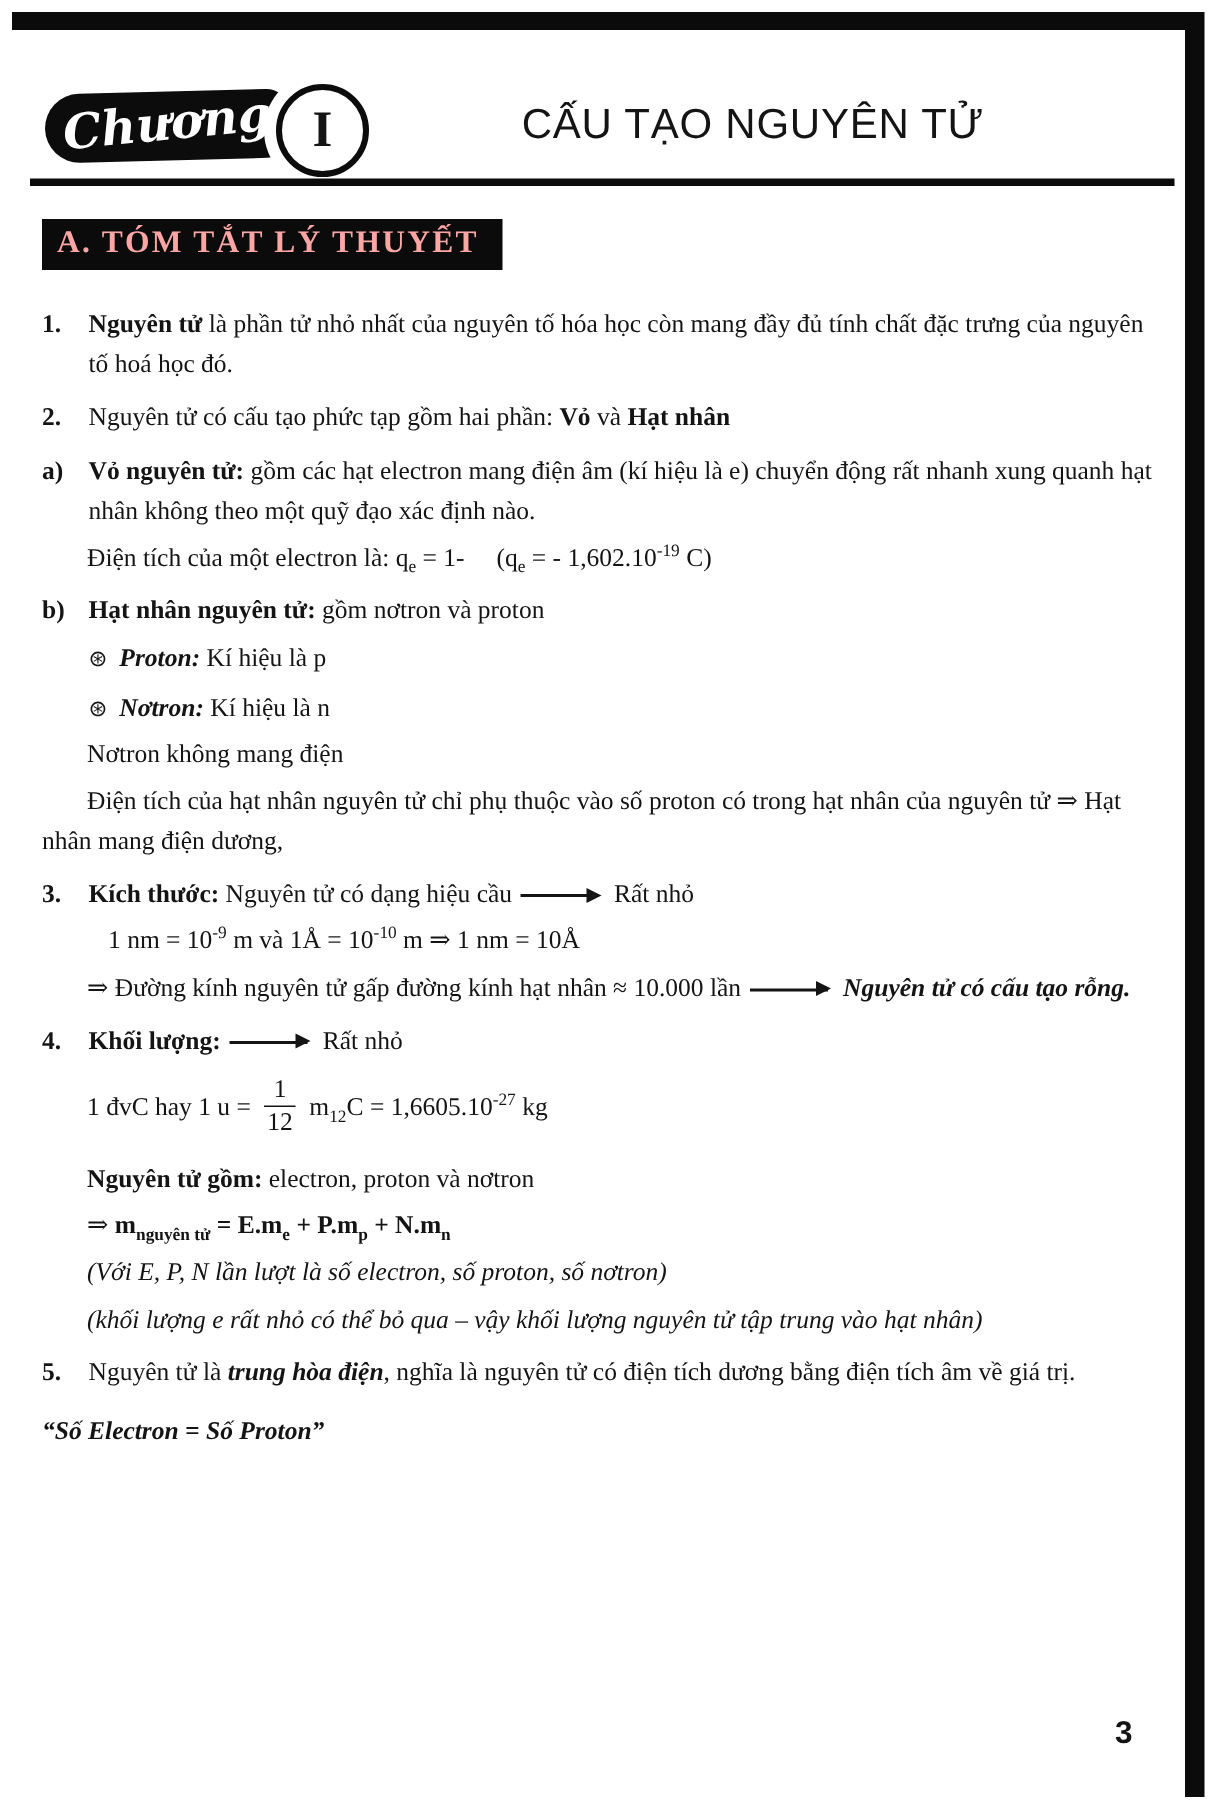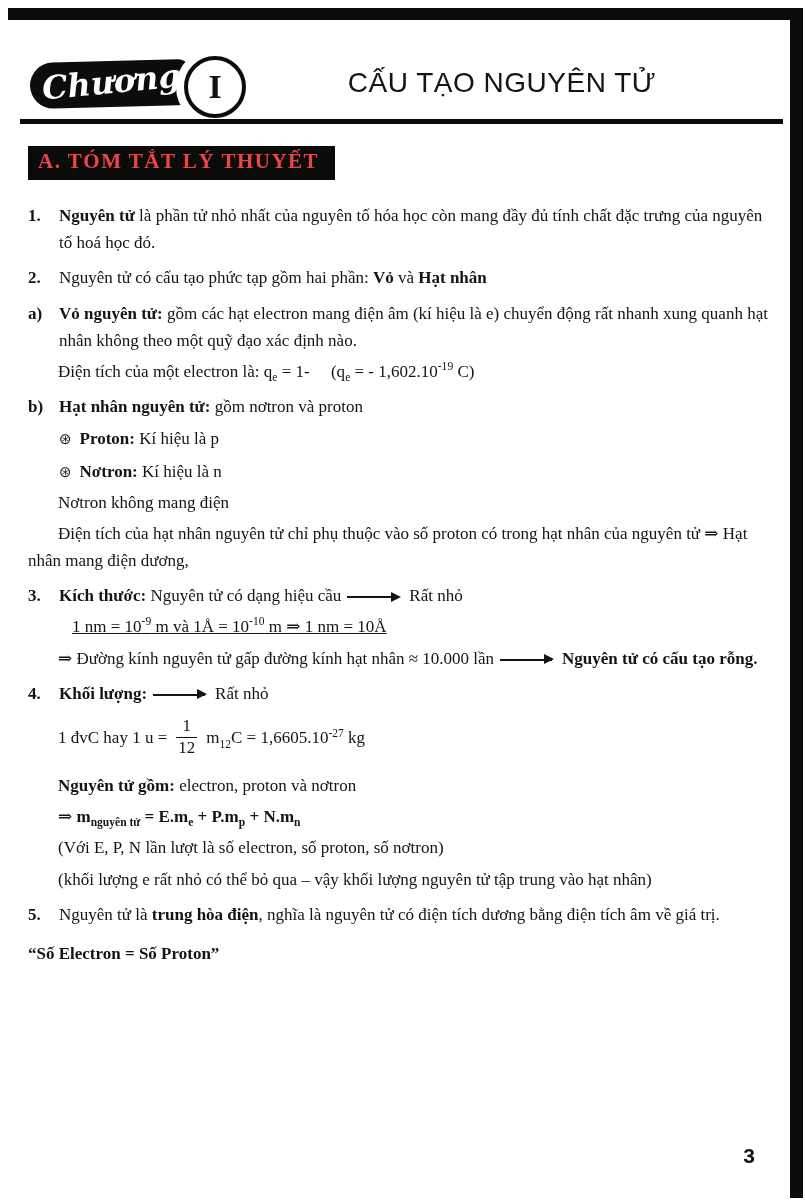--- a/index.html
+++ b/index.html
@@ -28,38 +28,38 @@
     display:flex;align-items:center;justify-content:center;
   }
   .circle span{font-size:34px;font-weight:bold;font-family:"Liberation Serif",serif;}
   .main-title{
     flex:1;text-align:center;font-family:"Liberation Sans","DejaVu Sans",sans-serif;
     font-weight:normal;font-size:28px;letter-spacing:0.5px;padding-right:24px;white-space:nowrap;
   }
   .rule{position:absolute;left:20px;top:119px;width:763px;height:5px;background:#0b0b0b;}
 
   .section-box{
-    position:absolute;left:28px;top:146px;background:#0b0b0b;color:#ef4444;
+    position:absolute;left:28px;top:146px;background:#0b0b0b;color:#fca5a5;
     font-weight:bold;font-size:21px;letter-spacing:1.5px;padding:3px 16px 6px 10px;
   }
 
   .content{position:absolute;left:28px;top:194px;width:748px;font-size:17px;line-height:1.6;}
   .blk{margin:2px 0;position:relative;}
   .hang{padding-left:31px;margin-top:8px;}
   .hang .marker{position:absolute;left:0;top:0;font-weight:bold;}
   .para{text-indent:30px;margin-top:4px;}
   .para1{margin-left:30px;margin-top:4px;}
-  .para2{margin-left:44px;margin-top:4px;text-decoration:underline;}
+  .para2{margin-left:44px;margin-top:4px;}
   .flower{margin-left:31px;margin-top:5px;}
   .flower .marker{font-family:"DejaVu Sans",sans-serif;margin-right:8px;font-size:15px;}
   .formula{margin:12px 0 12px 30px;}
   .center{text-align:left;margin-top:12px;}
 
   .b{font-weight:bold;}
-  .i{}
+  .i{font-style:italic;}
   .sup{vertical-align:super;font-size:0.68em;line-height:0;}
   .sub{vertical-align:sub;font-size:0.68em;line-height:0;}
 
   .arrow{display:inline-block;width:52px;height:2px;background:#141414;position:relative;vertical-align:middle;margin:0 10px 0 6px;}
   .arrow::after{
     content:"";position:absolute;right:-2px;top:-4.5px;width:0;height:0;
     border-left:10px solid #141414;border-top:5px solid transparent;border-bottom:5px solid transparent;
   }
 
   .frac{display:inline-block;vertical-align:middle;text-align:center;line-height:1.15;margin:0 5px;position:relative;top:-3px;}

